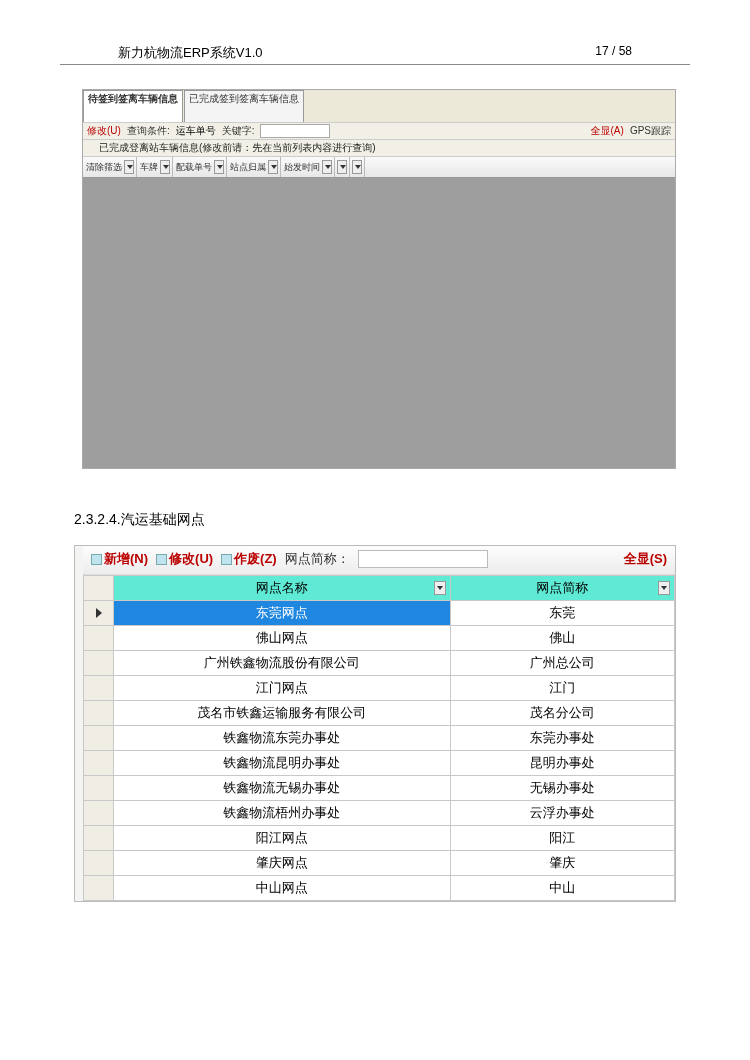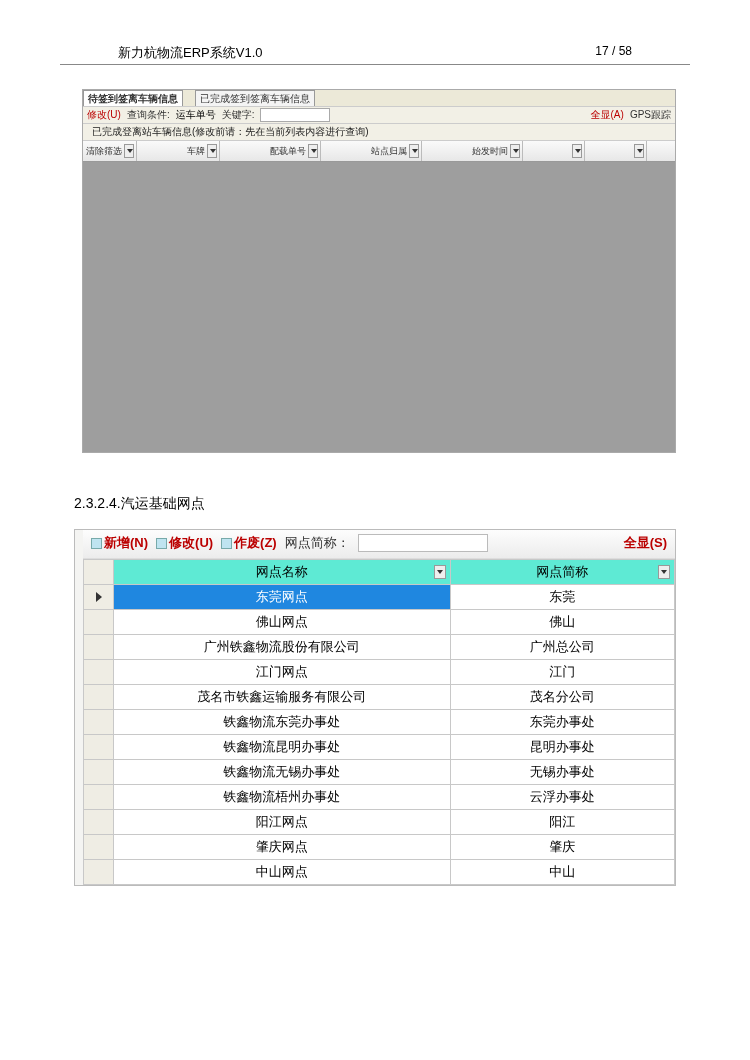--- a/index.html
+++ b/index.html
@@ -27,22 +27,21 @@
 
   
   .erp-window {
     border: 1px solid #aaa;
     margin: 0 14px 0 22px;
     background: #ece9d8;
     font-size: 11px;
   }
   .tabs {
     display: flex;
-    height: 16px;
-    gap: 11px;
+    height: 32px;
   }
   .tab {
     border: 1px solid #999;
     border-bottom: none;
     padding: 1px 4px 0 4px;
     margin-right: 1px;
     background: #f4f4f4;
     font-size: 10px;
     color: #333;
   }
@@ -64,33 +63,32 @@
   .toolbar1 .kwlabel { color: #333; }
   .toolbar1 .kwinput {
     width: 70px;
     height: 14px;
     border: 1px solid #aaa;
     background: #fff;
   }
   .toolbar1 .all { color: #b00; margin-left: auto; }
   .toolbar1 .gps { color: #333; }
   .infoline {
-    padding: 1px 9px;
+    padding: 1px 16px;
     font-size: 10px;
     color: #222;
     background: #f2f0e6;
   }
   .toolbar2 {
     background: linear-gradient(#fafafa,#e7e7e7);
     border-top: 1px solid #ccc;
     border-bottom: 1px solid #999;
     display: flex;
     align-items: stretch;
     height: 22px;
-    gap: 47px;
   }
   .grp {
     display: flex;
     align-items: center;
     border-right: 1px solid #bbb;
     padding: 0 2px;
     gap: 1px;
   }
   .grp .btn {
     font-size: 9px;

